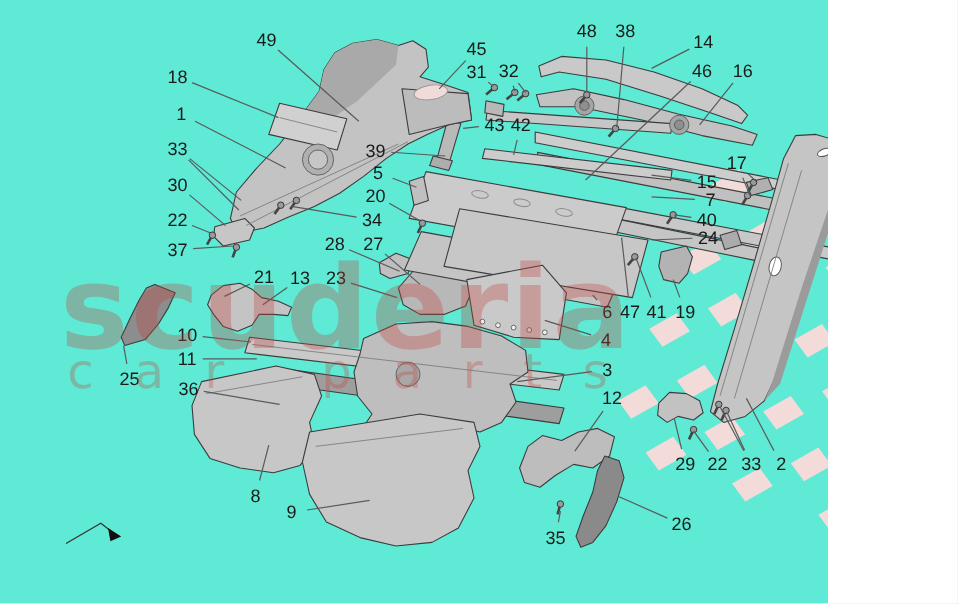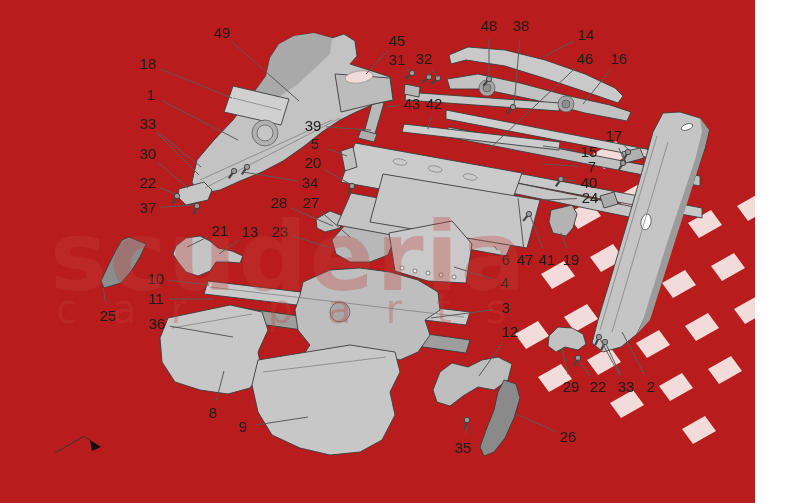--- a/index.html
+++ b/index.html
@@ -1,16 +1,16 @@
 <!DOCTYPE html>
 <html><head>
 <meta charset="utf-8">
 <style>
   html,body{margin:0;padding:0;background:#ffffff;}
-  .stage{position:relative;width:755px;height:503px;background:#b91c1c;overflow:hidden;
+  .stage{position:relative;width:690px;height:503px;background:#5eead4;overflow:hidden;
          font-family:"Liberation Sans", sans-serif;}
   svg{display:block;}
   text.callout{font-family:"Liberation Sans", sans-serif;font-size:15px;fill:#1b1b1b;}
   .wm1{font-family:"DejaVu Sans", sans-serif;font-weight:bold;font-size:96px;letter-spacing:2px;
        fill:#c2423a;fill-opacity:0.32;}
   .wm2{font-family:"DejaVu Sans", sans-serif;font-weight:normal;font-size:40px;letter-spacing:34px;
        fill:#c2423a;fill-opacity:0.30;}
 </style>
 </head>
 <body>

